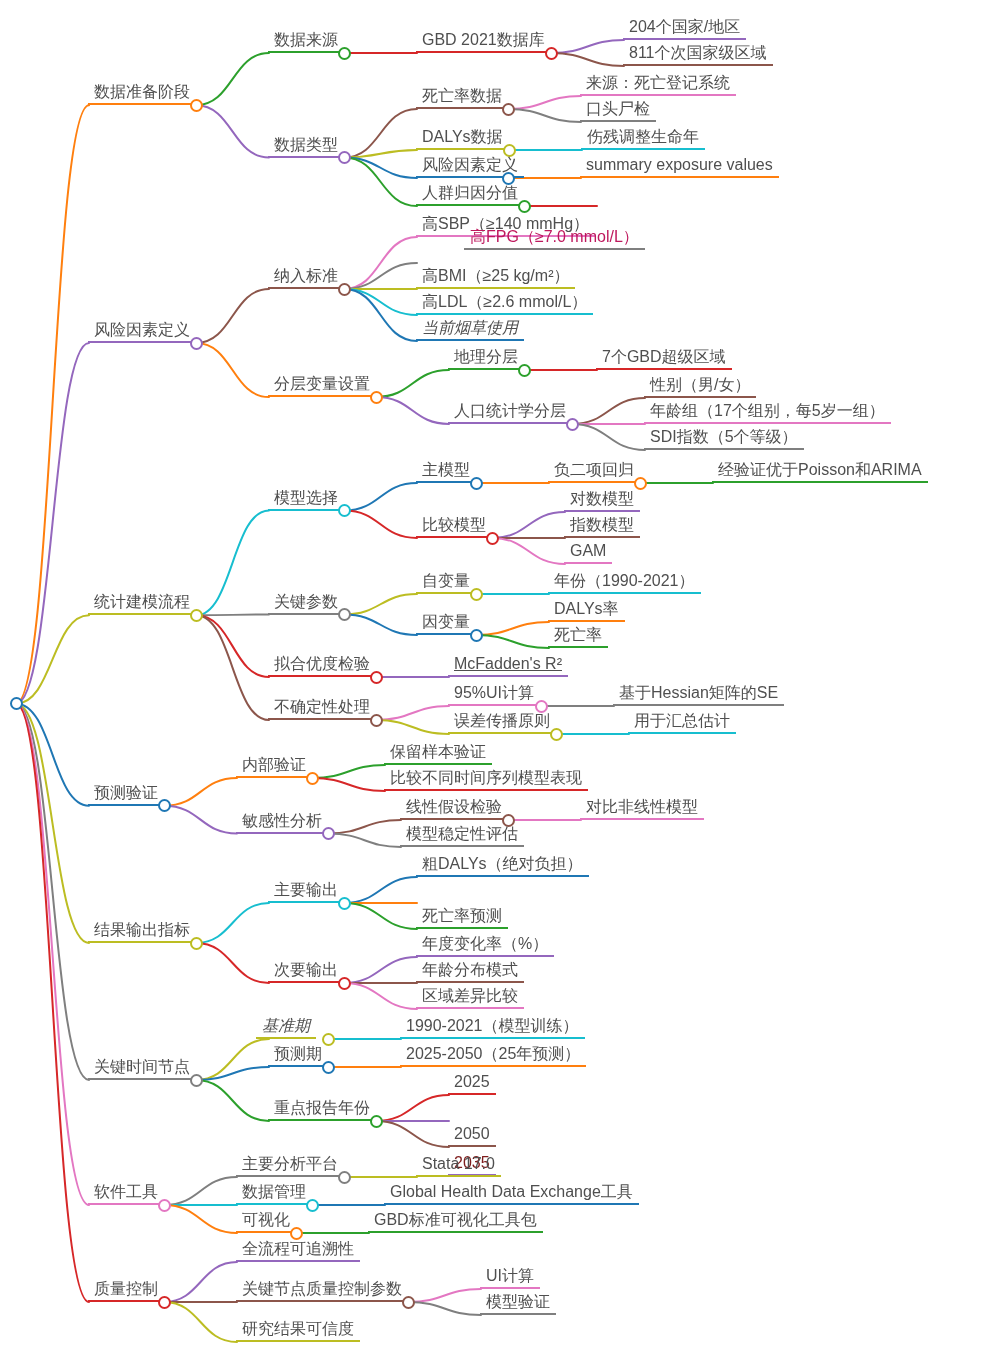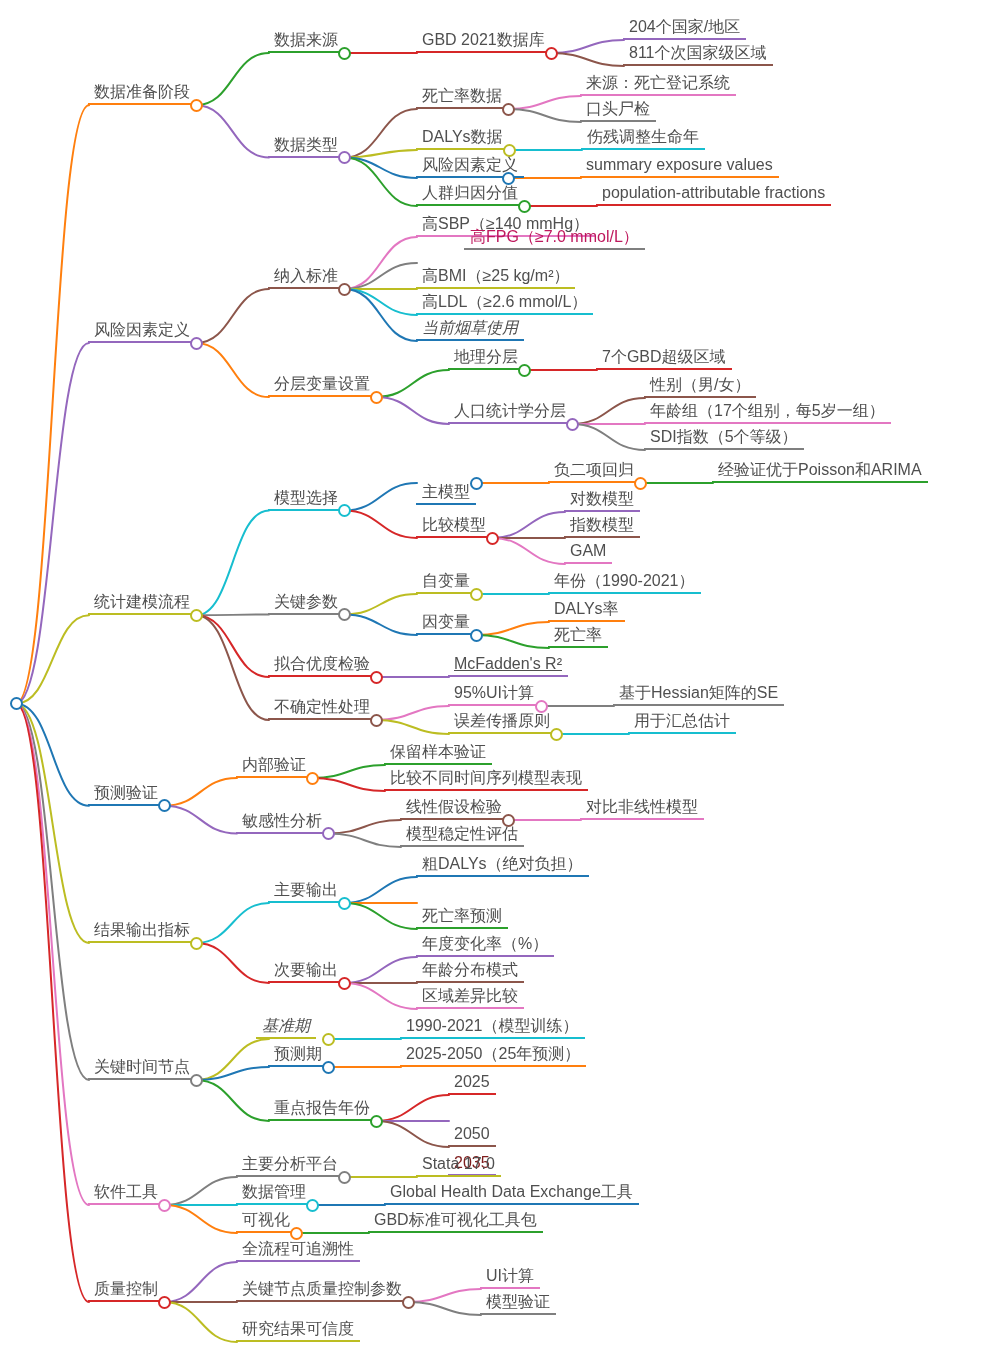--- a/index.html
+++ b/index.html
@@ -123,21 +123,20 @@
     <div class="node-label" style="left: 580px; top: 72px; color: rgb(79, 79, 79); border-bottom-color: rgb(227, 119, 194);">来源：死亡登记系统</div>
     <div class="node-label" style="left: 580px; top: 98px; color: rgb(79, 79, 79); border-bottom-color: rgb(127, 127, 127);">口头尸检</div>
     <div class="node-dot" style="left: 501.5px; top: 102.5px; border-color: rgb(140, 86, 75);"></div>
     <div class="node-label" style="left: 416px; top: 126px; color: rgb(79, 79, 79); border-bottom-color: rgb(188, 189, 34);">DALYs数据</div>
     <div class="node-label" style="left: 581px; top: 126px; color: rgb(79, 79, 79); border-bottom-color: rgb(23, 190, 207);">伤残调整生命年</div>
     <div class="node-dot" style="left: 502.5px; top: 143.5px; border-color: rgb(188, 189, 34);"></div>
     <div class="node-label" style="left: 416px; top: 154px; color: rgb(79, 79, 79); border-bottom-color: rgb(31, 119, 180);">风险因素定义</div>
     <div class="node-label" style="left: 580px; top: 154px; color: rgb(79, 79, 79); border-bottom-color: rgb(255, 127, 14);">summary exposure values</div>
     <div class="node-dot" style="left: 501.5px; top: 171.5px; border-color: rgb(31, 119, 180);"></div>
     <div class="node-label" style="left: 416px; top: 182px; color: rgb(79, 79, 79); border-bottom-color: rgb(44, 160, 44);">人群归因分值</div>
-    <div class="node-label" style="left: 596px; top: 182px; color: rgb(79, 79, 79); border-bottom-color: rgb(214, 39, 40);">population-attributable fractions</div>
     <div class="node-dot" style="left: 517.5px; top: 199.5px; border-color: rgb(44, 160, 44);"></div>
     <div class="node-dot" style="left: 337.5px; top: 151px; border-color: rgb(148, 103, 189);"></div>
     <div class="node-dot" style="left: 189.5px; top: 98.75px; border-color: rgb(255, 127, 14);"></div>
     <div class="node-label" style="left: 88px; top: 319px; color: rgb(79, 79, 79); border-bottom-color: rgb(148, 103, 189);">风险因素定义</div>
     <div class="node-label" style="left: 268px; top: 265px; color: rgb(79, 79, 79); border-bottom-color: rgb(140, 86, 75);">纳入标准</div>
     <div class="node-label" style="left: 416px; top: 213px; color: rgb(79, 79, 79); border-bottom-color: rgb(227, 119, 194);">高SBP（≥140 mmHg）</div>
     <div class="node-label" style="left: 416px; top: 226px; color: #be185d; border-bottom-color: rgb(127, 127, 127); margin-left: 48px;">高FPG（≥7.0 mmol/L）</div>
     <div class="node-label" style="left: 416px; top: 265px; color: rgb(79, 79, 79); border-bottom-color: rgb(188, 189, 34);">高BMI（≥25 kg/m²）</div>
     <div class="node-label" style="left: 416px; top: 291px; color: rgb(79, 79, 79); border-bottom-color: rgb(23, 190, 207);">高LDL（≥2.6 mmol/L）</div>
     <div class="node-label" style="left: 416px; top: 317px; color: rgb(79, 79, 79); border-bottom-color: rgb(31, 119, 180); font-style: italic;">当前烟草使用</div>
@@ -148,21 +147,21 @@
     <div class="node-dot" style="left: 517.5px; top: 363.5px; border-color: rgb(44, 160, 44);"></div>
     <div class="node-label" style="left: 448px; top: 400px; color: rgb(79, 79, 79); border-bottom-color: rgb(148, 103, 189);">人口统计学分层</div>
     <div class="node-label" style="left: 644px; top: 374px; color: rgb(79, 79, 79); border-bottom-color: rgb(140, 86, 75);">性别（男/女）</div>
     <div class="node-label" style="left: 644px; top: 400px; color: rgb(79, 79, 79); border-bottom-color: rgb(227, 119, 194);">年龄组（17个组别，每5岁一组）</div>
     <div class="node-label" style="left: 644px; top: 426px; color: rgb(79, 79, 79); border-bottom-color: rgb(127, 127, 127);">SDI指数（5个等级）</div>
     <div class="node-dot" style="left: 565.5px; top: 417.5px; border-color: rgb(148, 103, 189);"></div>
     <div class="node-dot" style="left: 369.5px; top: 390.5px; border-color: rgb(255, 127, 14);"></div>
     <div class="node-dot" style="left: 189.5px; top: 336.5px; border-color: rgb(148, 103, 189);"></div>
     <div class="node-label" style="left: 88px; top: 591.25px; color: rgb(79, 79, 79); border-bottom-color: rgb(188, 189, 34);">统计建模流程</div>
     <div class="node-label" style="left: 268px; top: 486.5px; color: rgb(79, 79, 79); border-bottom-color: rgb(23, 190, 207);">模型选择</div>
-    <div class="node-label" style="left: 416px; top: 459px; color: rgb(79, 79, 79); border-bottom-color: rgb(31, 119, 180); margin-top: 22px;">主模型</div>
+    <div class="node-label" style="left: 416px; top: 459px; color: rgb(79, 79, 79); border-bottom-color: rgb(31, 119, 180);">主模型</div>
     <div class="node-label" style="left: 548px; top: 459px; color: rgb(79, 79, 79); border-bottom-color: rgb(255, 127, 14);">负二项回归</div>
     <div class="node-label" style="left: 712px; top: 459px; color: rgb(79, 79, 79); border-bottom-color: rgb(44, 160, 44);">经验证优于Poisson和ARIMA</div>
     <div class="node-dot" style="left: 633.5px; top: 476.5px; border-color: rgb(255, 127, 14);"></div>
     <div class="node-dot" style="left: 469.5px; top: 476.5px; border-color: rgb(31, 119, 180);"></div>
     <div class="node-label" style="left: 416px; top: 514px; color: rgb(79, 79, 79); border-bottom-color: rgb(214, 39, 40);">比较模型</div>
     <div class="node-label" style="left: 564px; top: 488px; color: rgb(79, 79, 79); border-bottom-color: rgb(148, 103, 189);">对数模型</div>
     <div class="node-label" style="left: 564px; top: 514px; color: rgb(79, 79, 79); border-bottom-color: rgb(140, 86, 75);">指数模型</div>
     <div class="node-label" style="left: 564px; top: 540px; color: rgb(79, 79, 79); border-bottom-color: rgb(227, 119, 194);">GAM</div>
     <div class="node-dot" style="left: 485.5px; top: 531.5px; border-color: rgb(214, 39, 40);"></div>
     <div class="node-dot" style="left: 337.5px; top: 504px; border-color: rgb(23, 190, 207);"></div>

